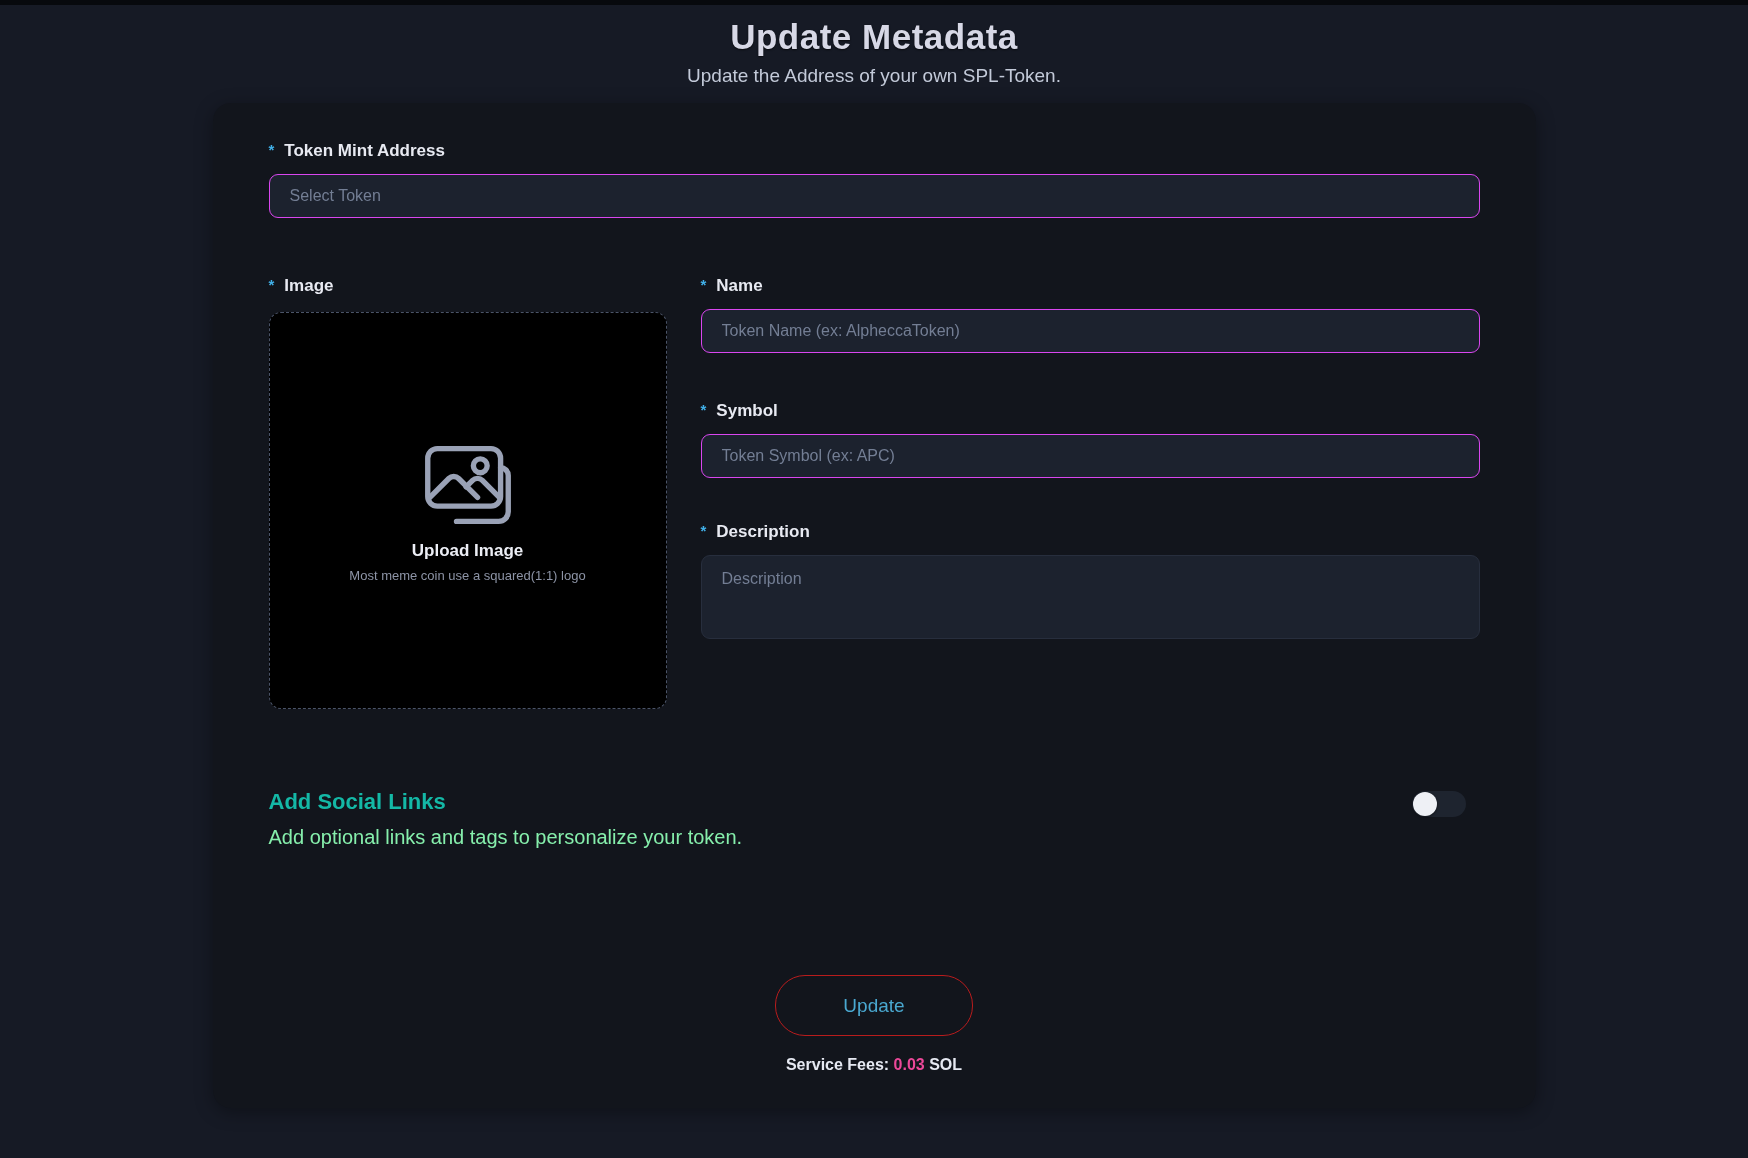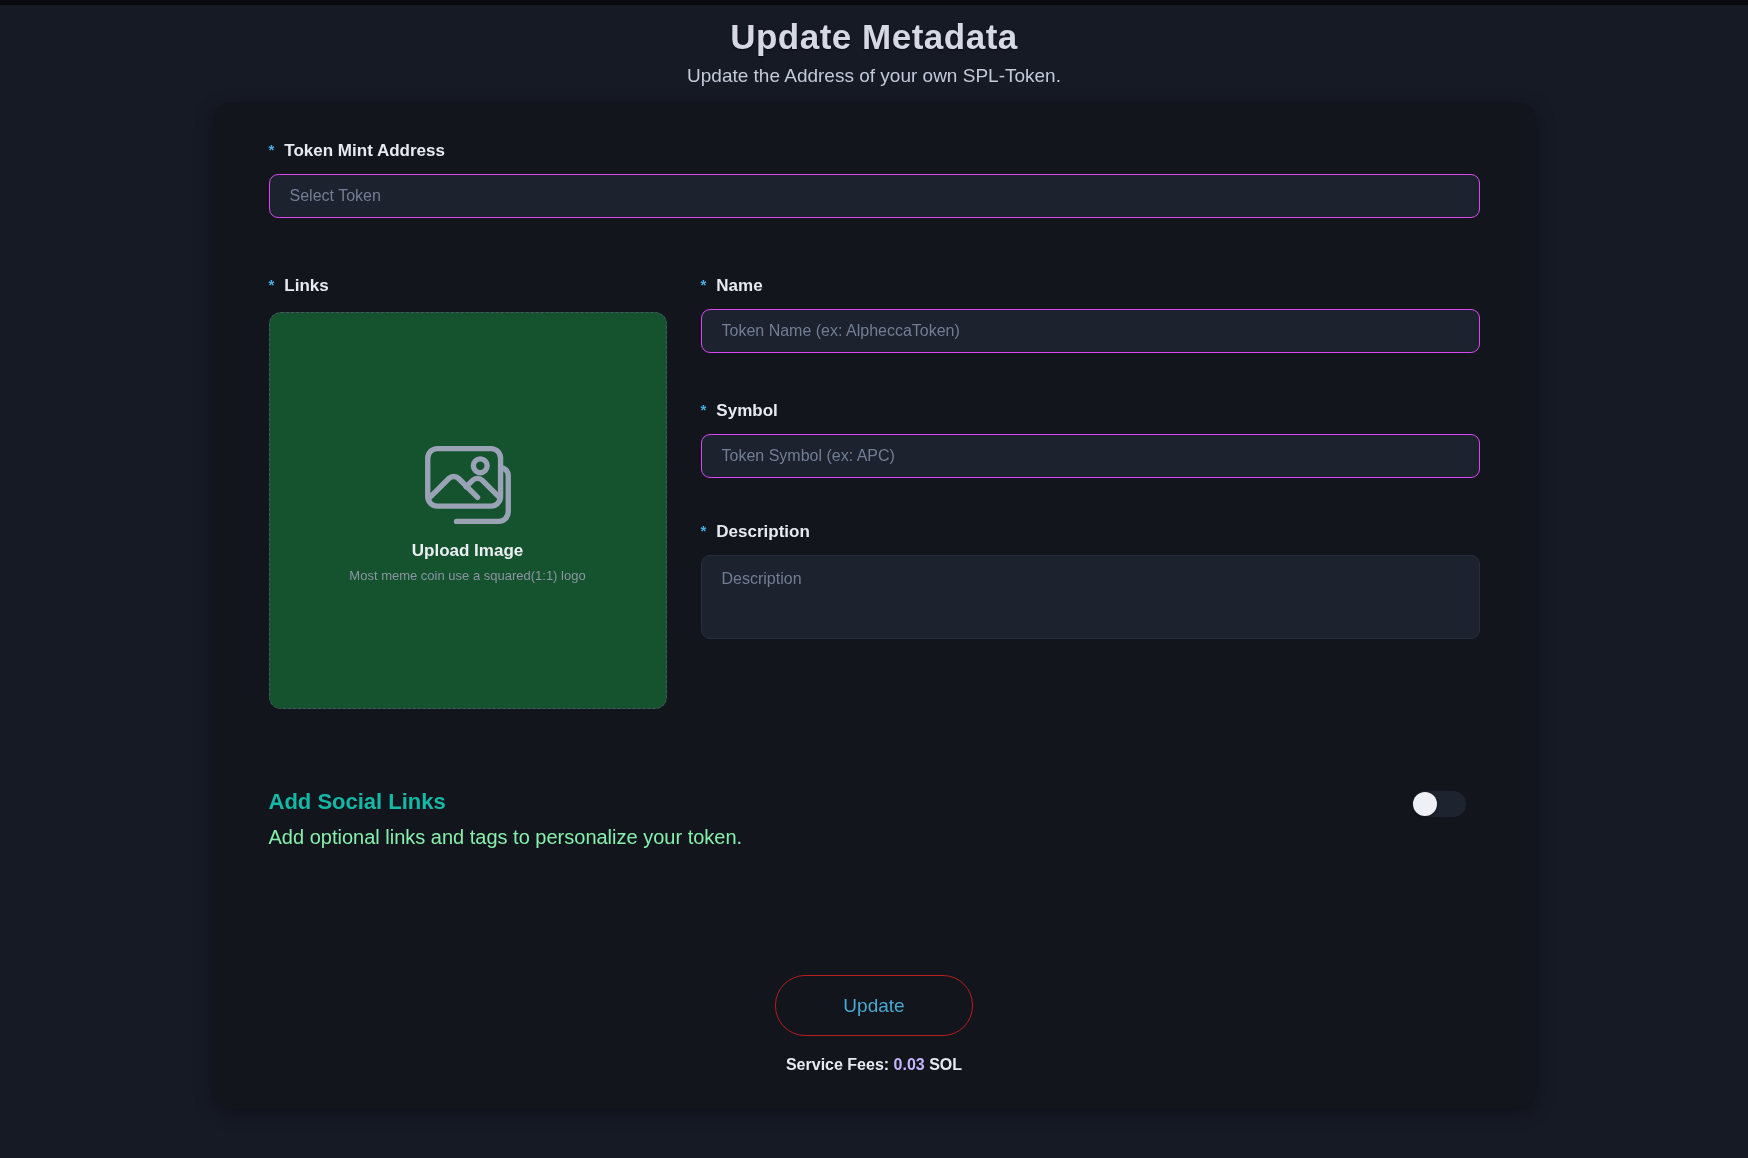--- a/index.html
+++ b/index.html
@@ -74,21 +74,21 @@
     gap: 34px;
     margin-top: 58px;
   }
   .col-left { width: 398px; flex: 0 0 398px; }
   .col-right { flex: 1; }
   .dropzone {
     margin-top: 16px;
     width: 398px; height: 397px;
     border: 1px dashed #4b5468;
     border-radius: 12px;
-    background: #14532d;
+    background: #000000;
     display: flex; flex-direction: column;
     align-items: center; justify-content: center;
     cursor: pointer;
   }
   .dropzone .upload-icon { width: 92px; height: 92px; margin-bottom: 10px; }
   .upload-title { font-size: 17px; font-weight: bold; color: #eceef5; }
   .upload-hint { margin-top: 7px; font-size: 13px; color: #8d94a6; }
   .field-gap-1 { margin-top: 48px; }
   .field-gap-2 { margin-top: 44px; }
   .social-row {
@@ -124,21 +124,21 @@
     color: #4aa8d0;
     font-size: 19px;
     font-family: "Liberation Sans", sans-serif;
     cursor: pointer;
   }
   .fee-line {
     margin-top: 20px;
     font-size: 16px; font-weight: bold;
     color: #e6e9f2;
   }
-  .fee-value { color: #c4b5fd; }
+  .fee-value { color: #ec4899; }
 </style>
 </head>
 <body>
 
 <div class="top-strip"></div>
 
 <div class="page-header">
   <div class="page-title">Update Metadata</div>
   <div class="page-subtitle">Update the Address of your own SPL-Token.</div>
 </div>
@@ -151,21 +151,21 @@
       <span>Token Mint Address</span>
     </div>
     <input class="text-input" type="text" placeholder="Select Token" style="">
   </div>
 
   <div class="two-col">
 
     <div class="col-left">
       <div class="field-label">
         <span class="req">*</span>
-        <span>Links</span>
+        <span>Image</span>
       </div>
       <div class="dropzone">
         <svg class="upload-icon" viewBox="0 0 24 24" fill="none" stroke="#9aa2b6" stroke-width="1.4" stroke-linecap="round" stroke-linejoin="round">
           <path d="M20.5 7.5a2 2 0 0 1 2 2V19a2.5 2.5 0 0 1-2.5 2.5H9"></path>
           <rect x="1.5" y="2.5" width="19" height="15" rx="2.5"></rect>
           <circle cx="15.2" cy="7" r="1.8"></circle>
           <path d="M1.8 15.5 7 10.3a1.8 1.8 0 0 1 2.55 0l4.95 4.95"></path>
           <path d="m11.5 12.5 1.7-1.7a1.8 1.8 0 0 1 2.55 0l4.55 4.55"></path>
         </svg>
         <div class="upload-title">Upload Image</div>

